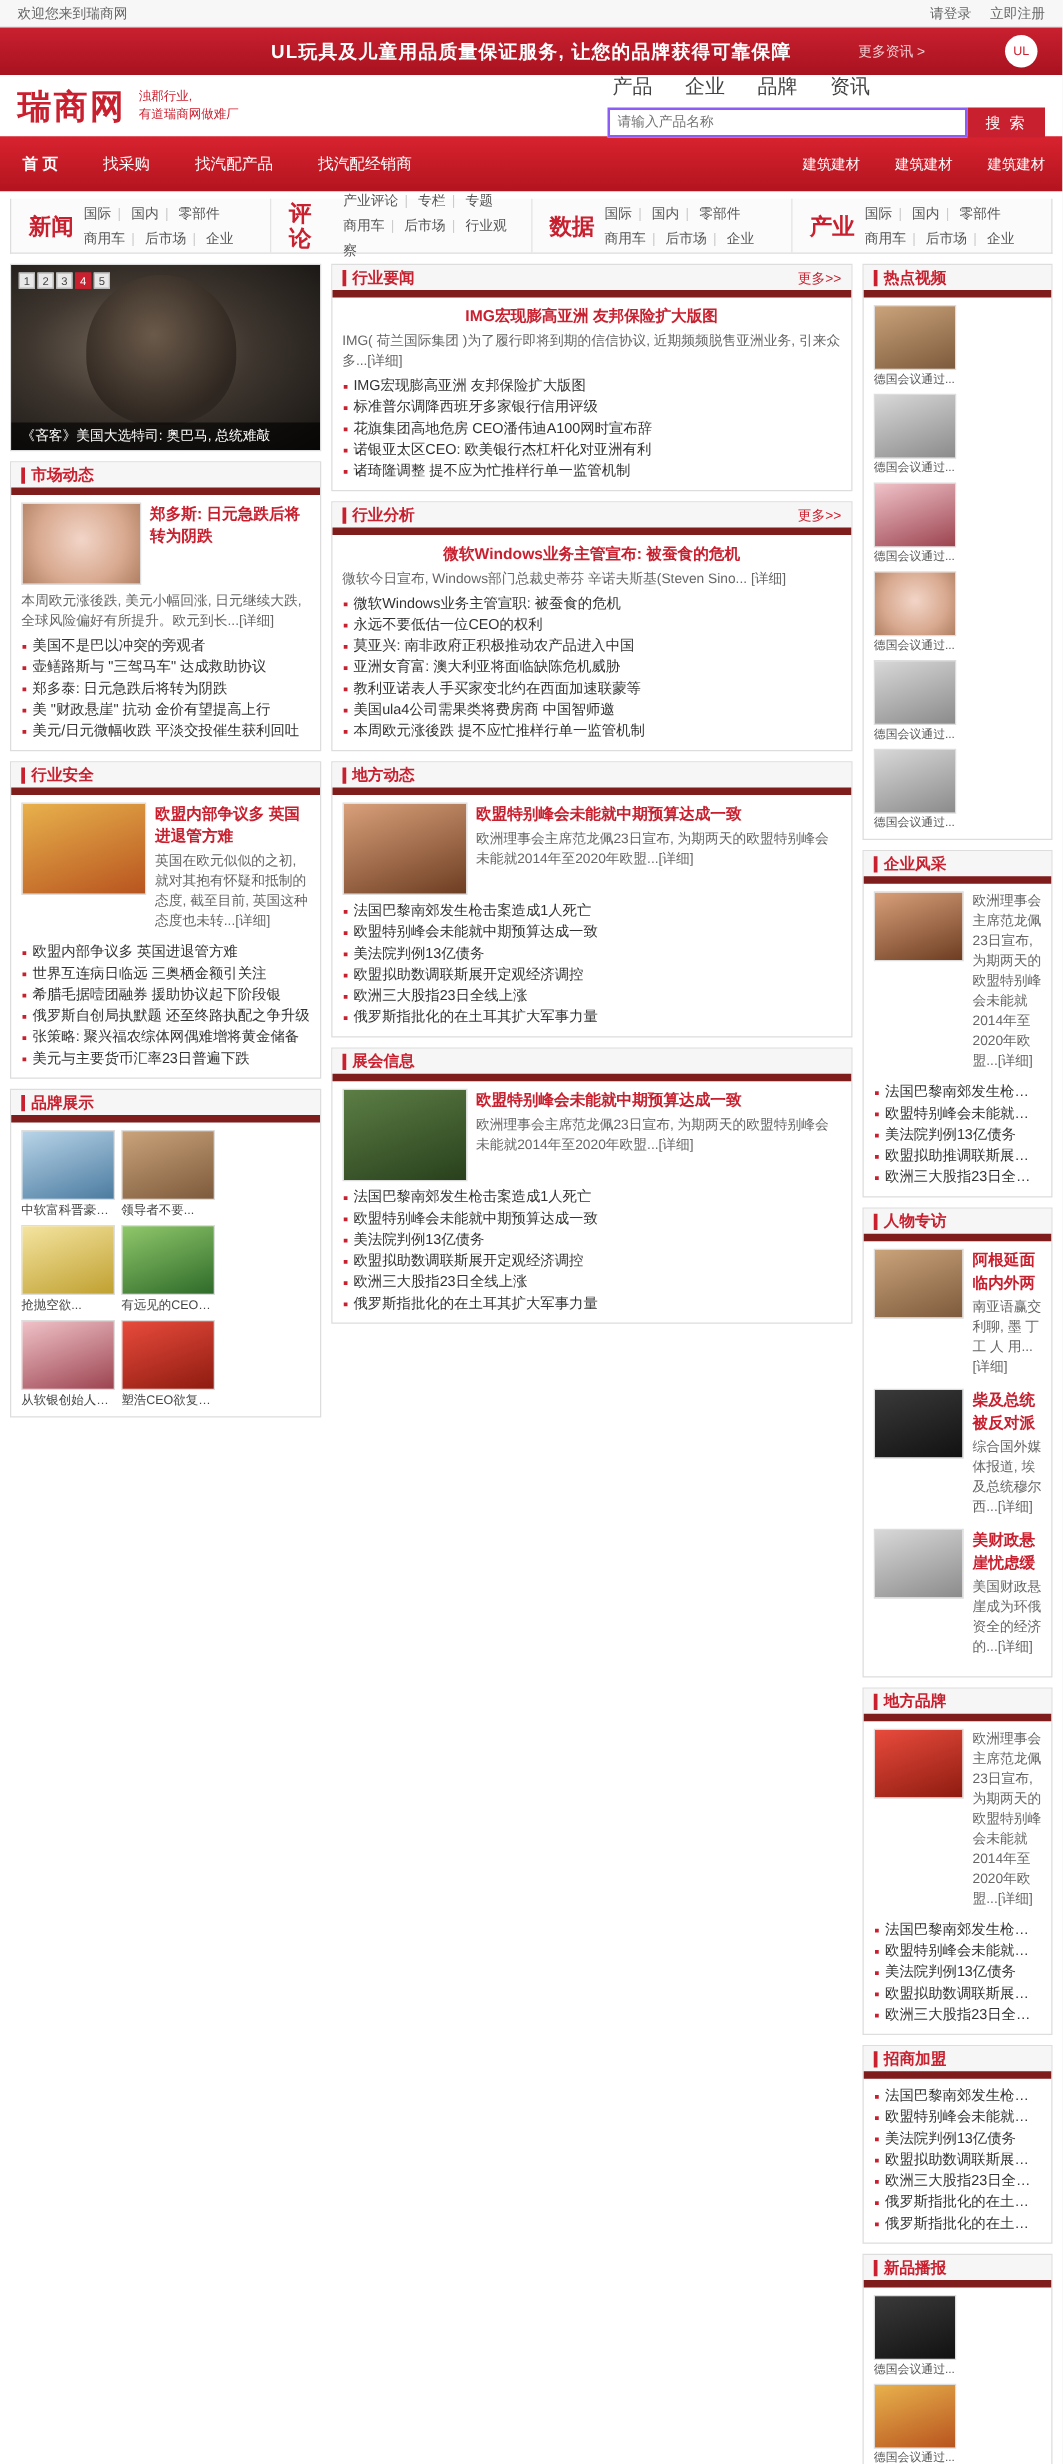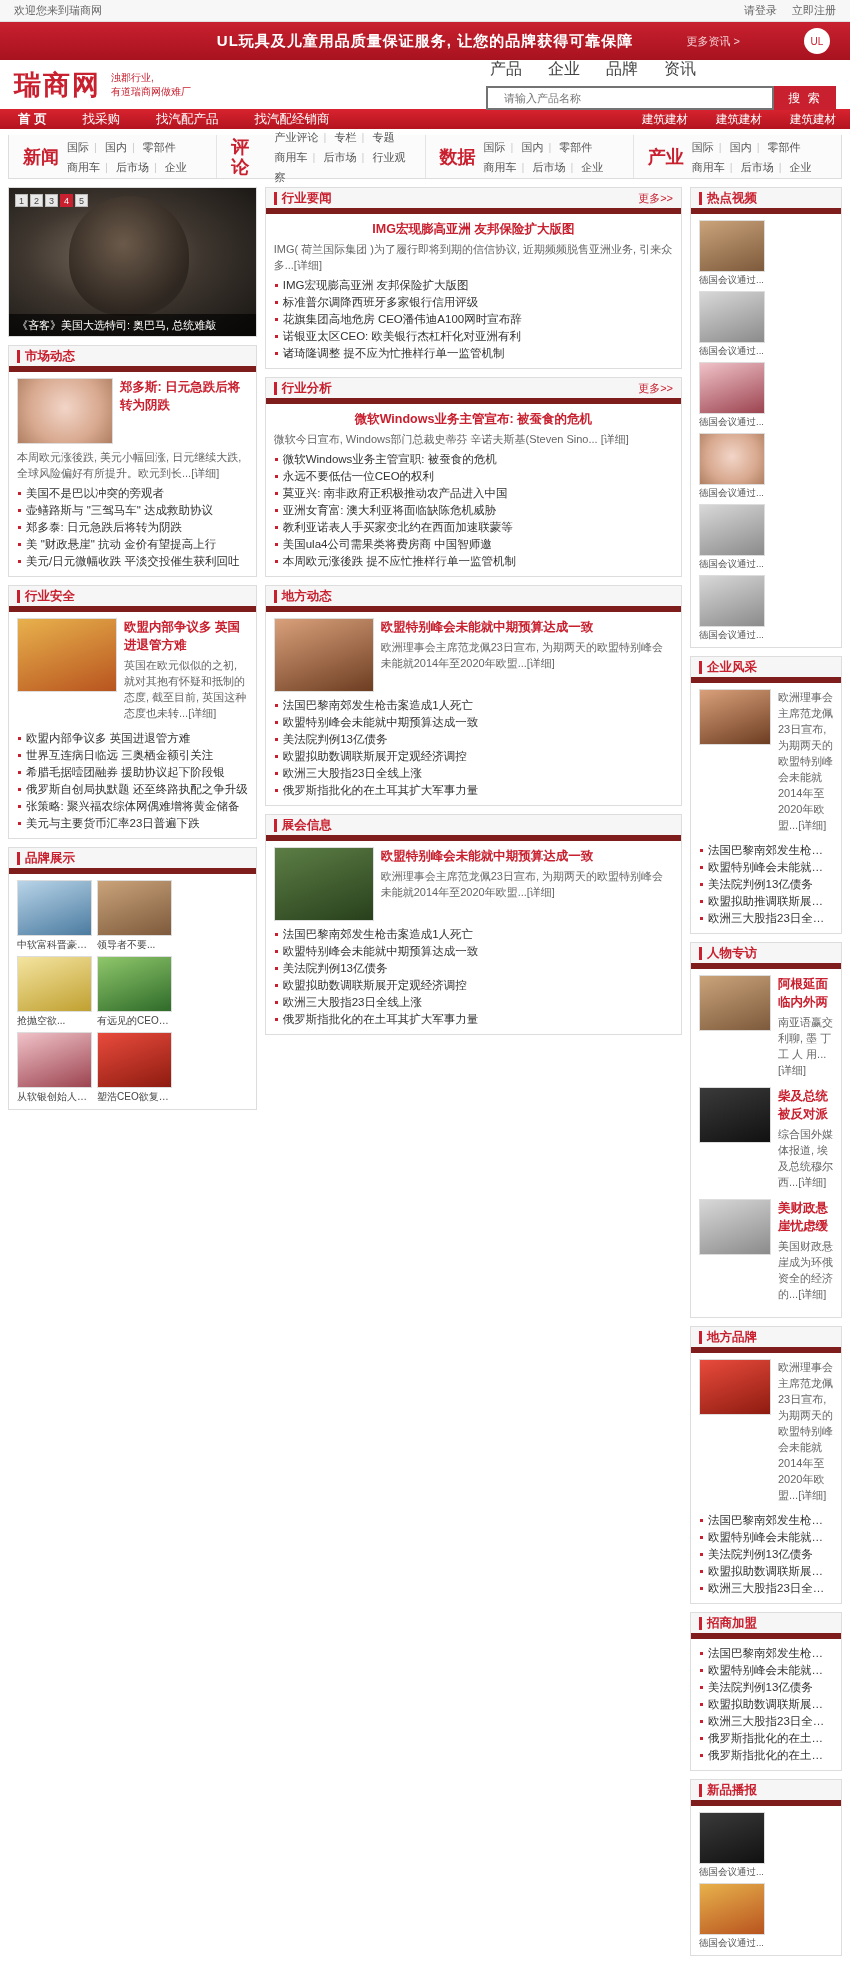--- a/index.html
+++ b/index.html
@@ -35,31 +35,31 @@
   }
 
   
   .header { height: 49px; display: flex; align-items: center; padding: 6px 14px; }
   .logo { font-size: 27px; font-weight: bold; color: #c9202f; letter-spacing: 2px; }
   .logo-sub { margin-left: 10px; font-size: 10px; color: #c9202f; line-height: 14px; }
   .header-right { margin-left: auto; width: 350px; }
   .hr-nav { display: flex; gap: 26px; font-size: 16px; color: #444; margin-bottom: 6px; padding-left: 4px;}
   .hr-search { display: flex; }
   .hr-search input {
-    flex: 1; height: 24px; border: 2px solid #737373; padding: 0 16px;
+    flex: 1; height: 24px; border: 2px solid #8b5cf6; padding: 0 6px;
     font-size: 11px; color: #888; outline: none;
   }
   .hr-search button {
     width: 62px; height: 24px; background: #c9202f; color: #fff; border: none;
     font-size: 12px; cursor: pointer; letter-spacing: 2px;
   }
 
   
   .mainnav {
-    height: 20px; background: linear-gradient(#d8232f, #b3141f);
+    height: 44px; background: linear-gradient(#d8232f, #b3141f);
     display: flex; align-items: center; color: #fff; font-size: 12.5px;
   }
   .mainnav .nv { padding: 0 18px; line-height: 28px; cursor: pointer; }
   .mainnav .nv.first { font-weight: bold; }
   .mainnav .spacer { flex: 1; }
   .mainnav .nv-right { padding: 0 14px; font-size: 11.5px; }
 
   
   .channels {
     display: flex; border: 1px solid #ddd; border-top: none; margin: 6px 8px 8px;

